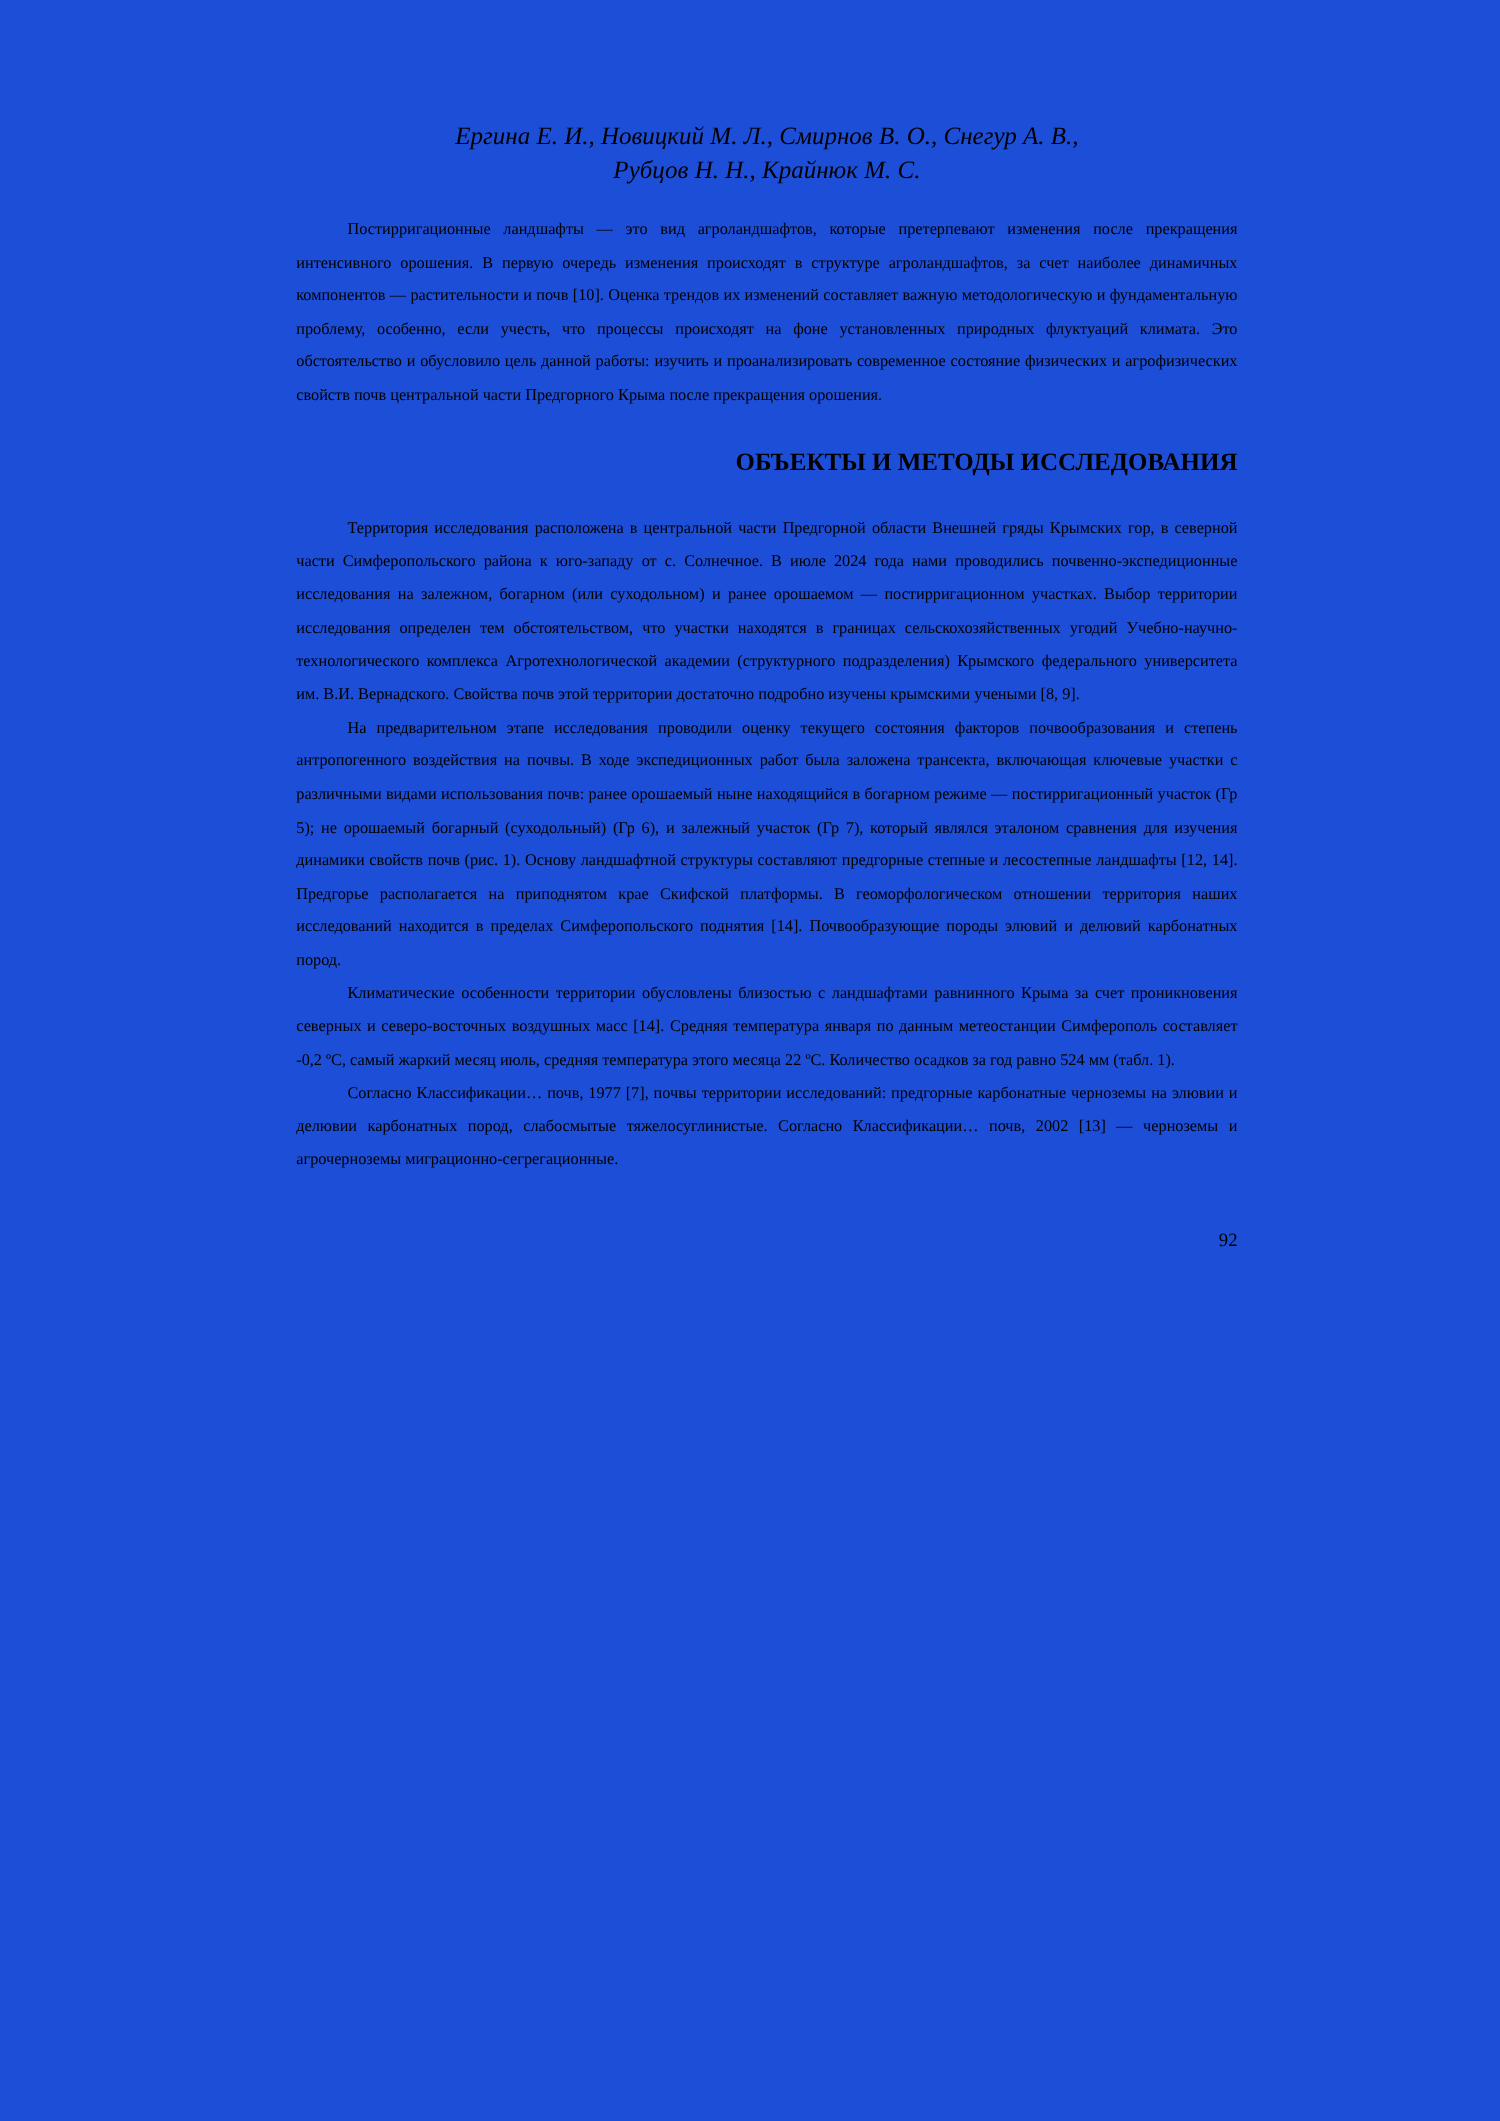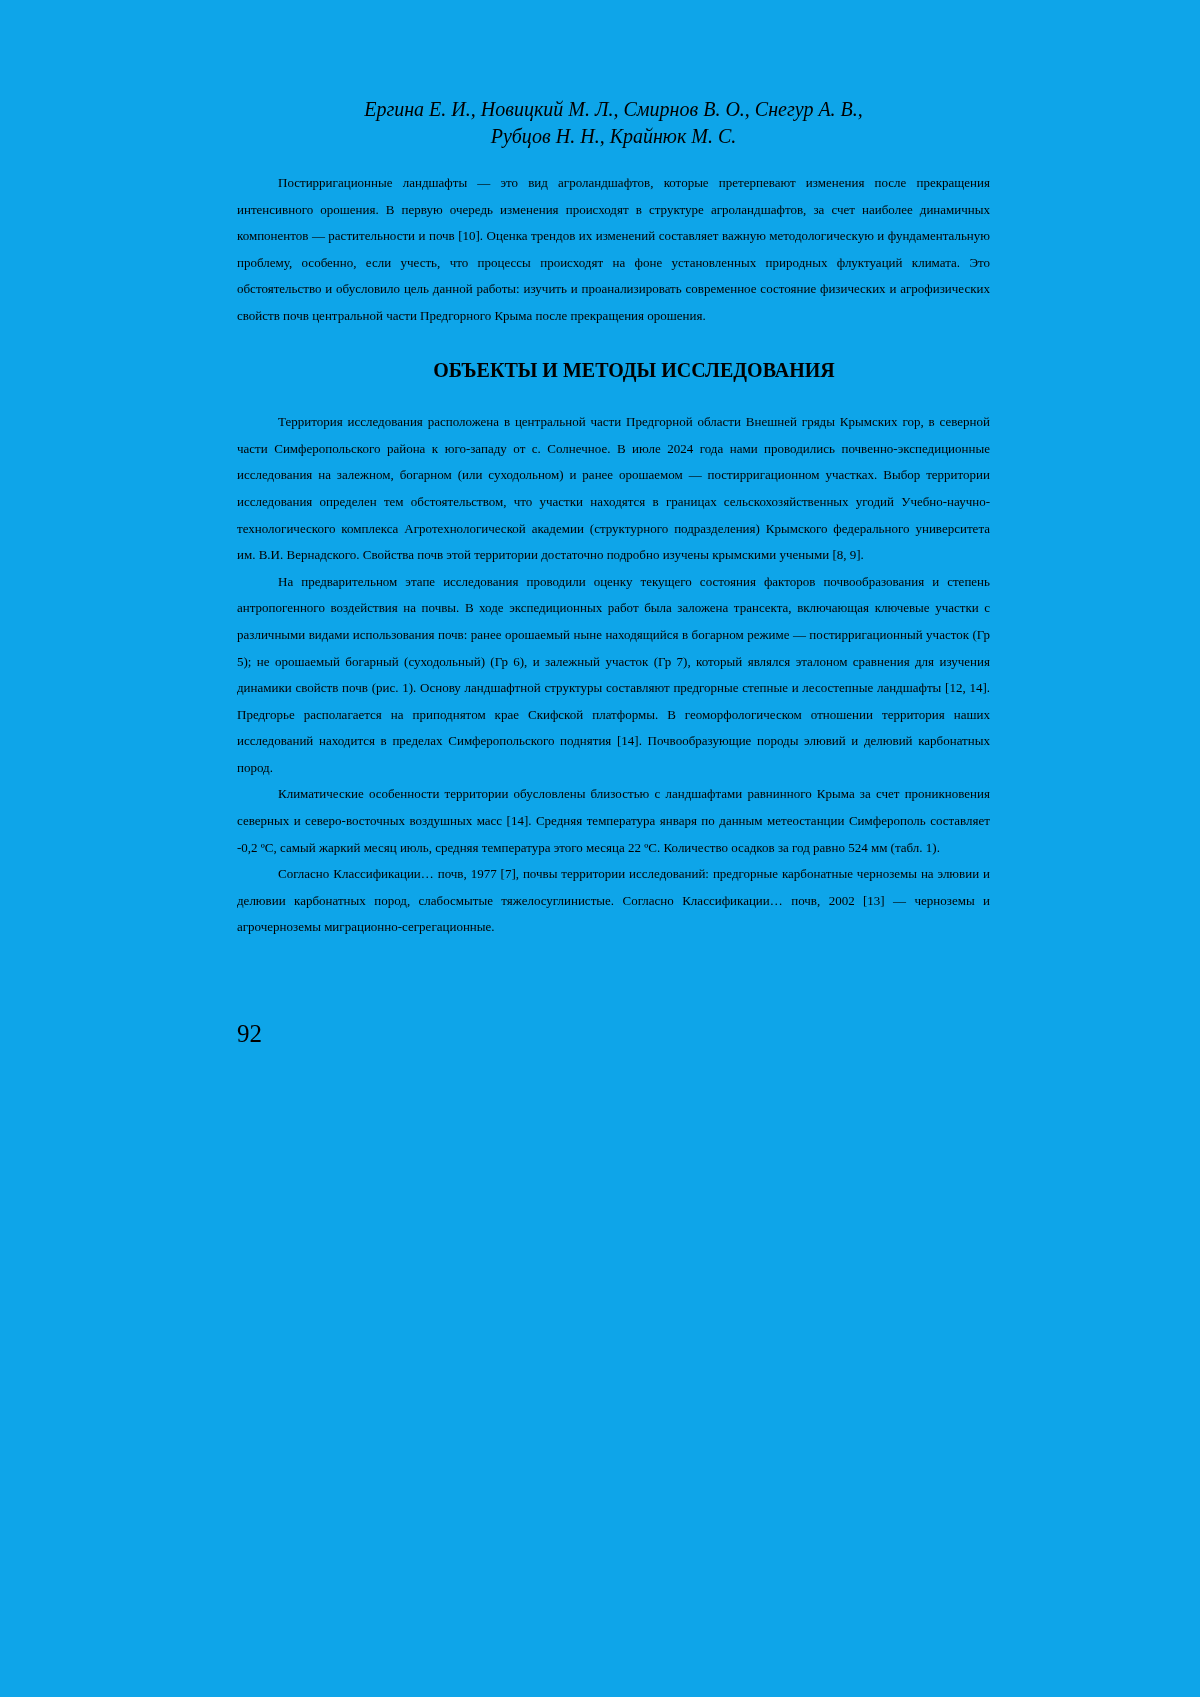--- a/index.html
+++ b/index.html
@@ -7,21 +7,21 @@
     width: 1200px;
     height: 1697px;
     font-family: "Liberation Serif", "DejaVu Serif", serif;
     color: #000000;
   }
   .page {
     position: relative;
     width: 1200px;
     height: 1697px;
     overflow: hidden;
-    background: #0ea5e9;
+    background: #1d4ed8;
   }
   .content {
     position: absolute;
     left: 237px;
     top: 96px;
     width: 753px;
   }
   .running-header {
     text-align: center;
     font-style: italic;
@@ -38,26 +38,26 @@
     line-height: 26.6px;
     text-align: justify;
     text-indent: 41px;
   }
   .section-heading {
     margin: 27px 0 26px 0;
     font-size: 20px;
     line-height: 26.6px;
     font-weight: bold;
     text-indent: 41px;
-    text-align: center;
+    text-align: right;
   }
   .page-number {
-    margin-top: 80px;
-    text-align: left;
-    font-size: 25px;
+    margin-top: 39px;
+    text-align: right;
+    font-size: 15px;
     line-height: 26.6px;
   }
 </style>
 </head>
 <body>
 
 <div class="page">
   <div class="content">
 
     <div class="running-header">

